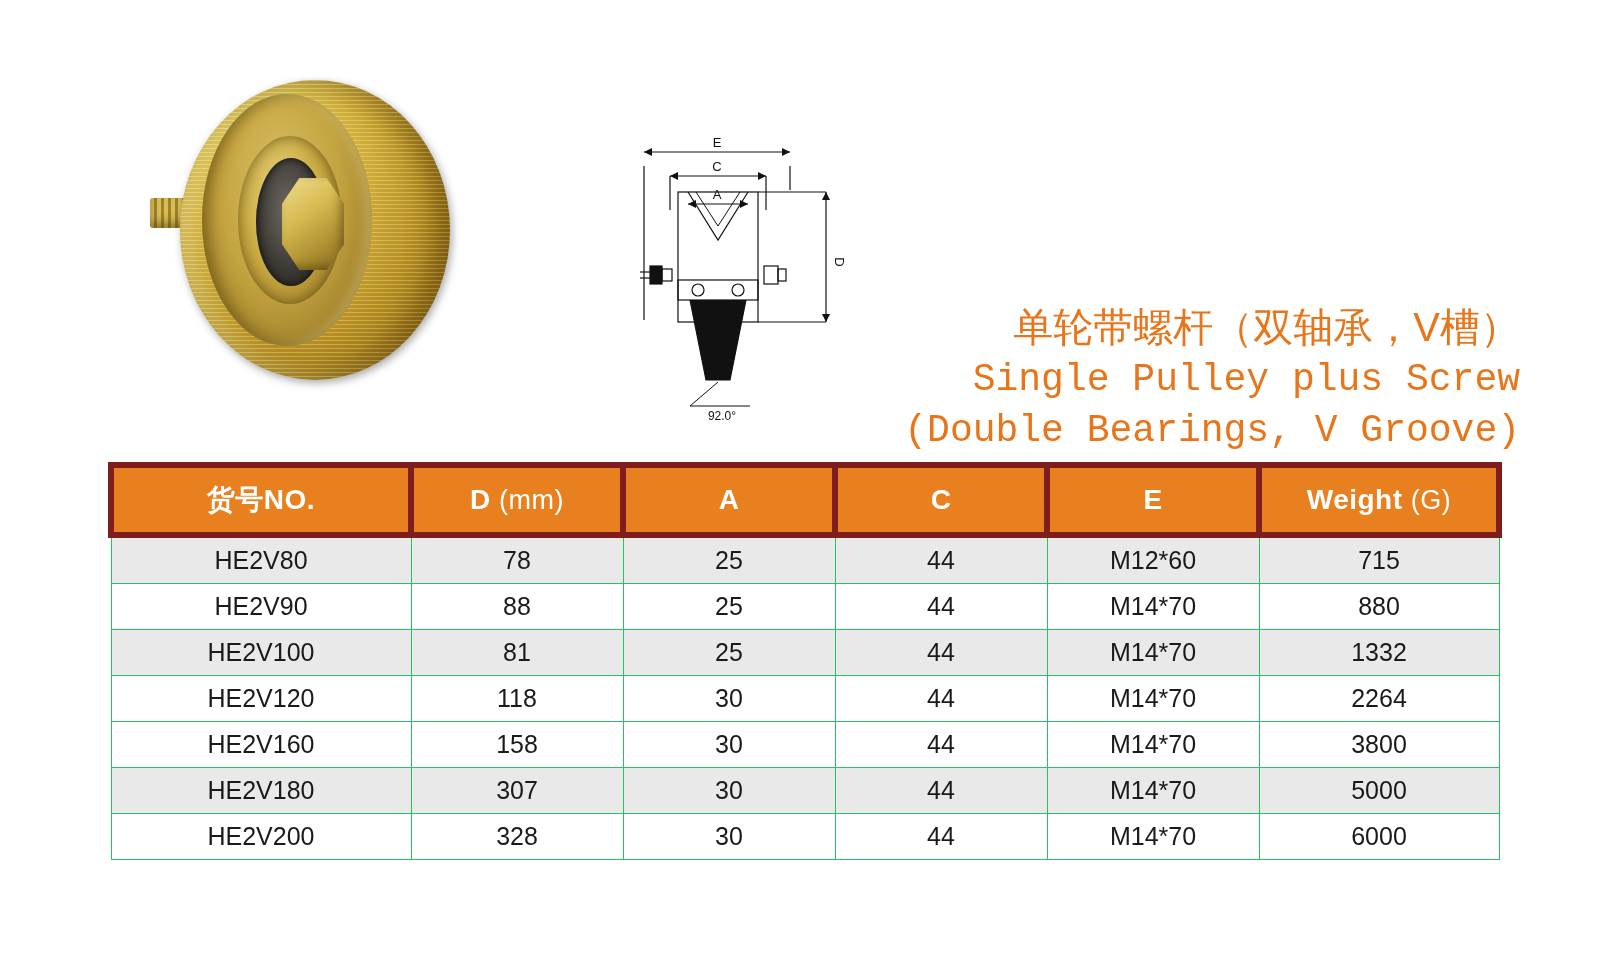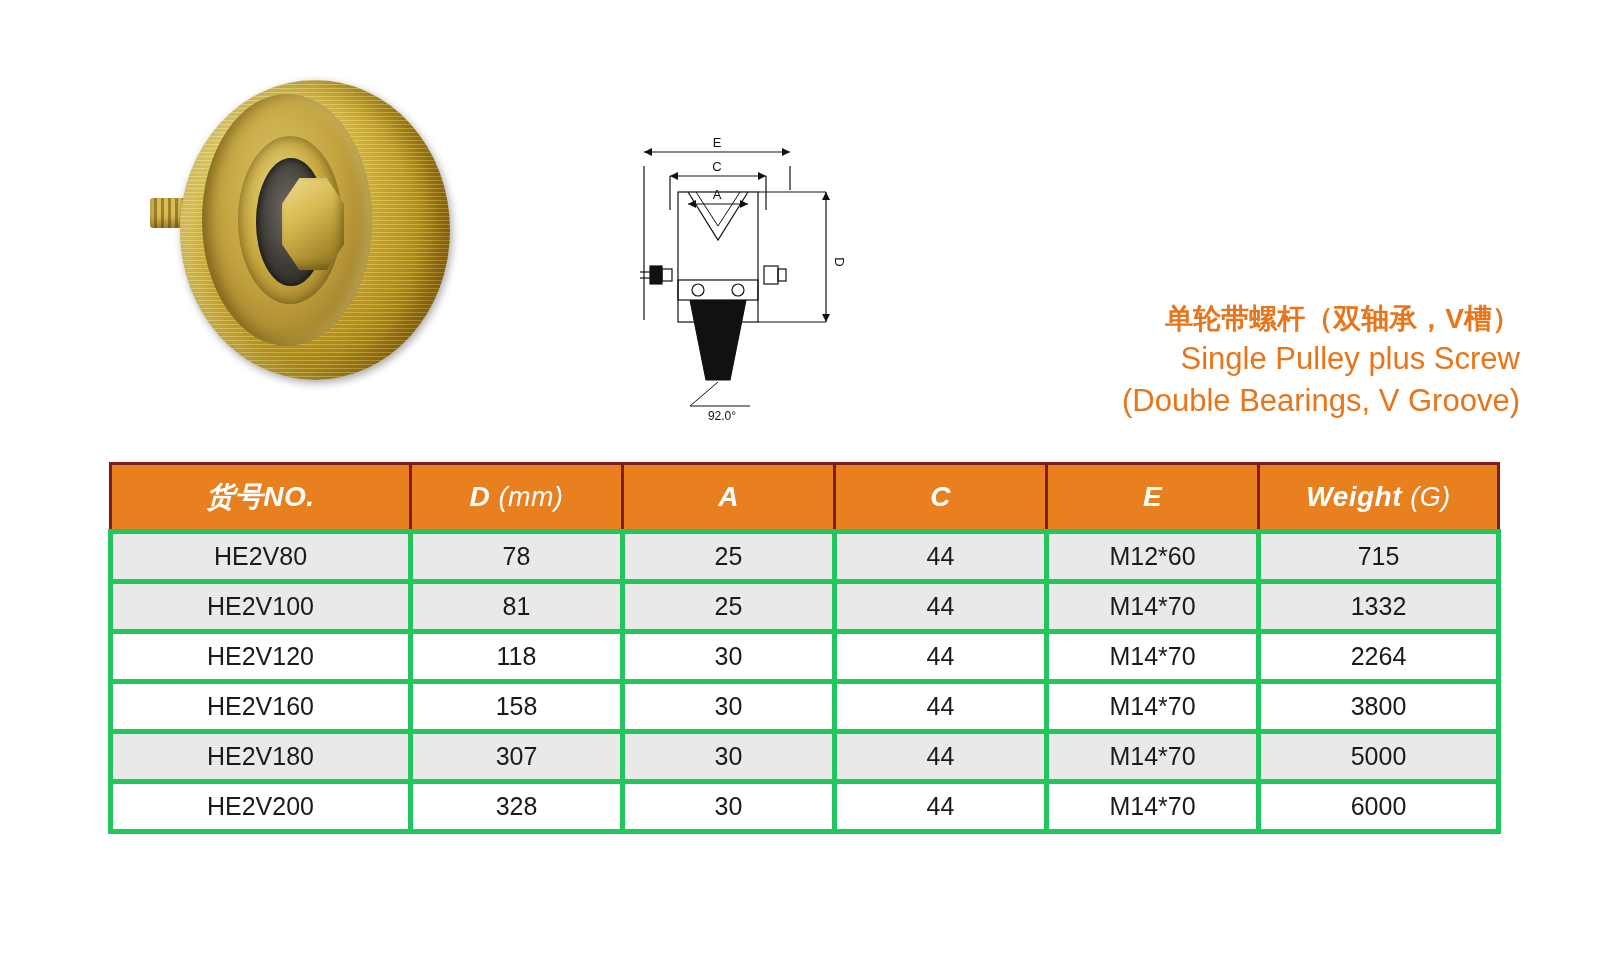--- a/index.html
+++ b/index.html
@@ -121,57 +121,57 @@
   
   .titles {
     position: absolute;
     right: 80px;
     top: 300px;
     width: 620px;
     text-align: right;
     color: #e8751a;
   }
   .title-cn {
-    font-size: 28px;
-    font-weight: bold;
+    font-size: 40px;
+    font-weight: normal;
     line-height: 1.35;
     white-space: nowrap;
   }
   .title-en1, .title-en2 {
-    font-size: 31px;
+    font-size: 38px;
     line-height: 1.35;
     white-space: nowrap;
+    font-family: Liberation Mono, monospace;
   }
 
   
   table.spec {
     position: absolute;
     left: 108px;
     top: 462px;
     width: 1388px;
     border-collapse: collapse;
     table-layout: fixed;
   }
   table.spec th {
     background: #e8801f;
     color: #ffffff;
     font-size: 28px;
     font-weight: bold;
     height: 62px;
-    border: 3px solid #7f1d1d;
+    border: 6px solid #7f1d1d;
     text-align: center;
     letter-spacing: .5px;
-    font-style: italic;
   }
   table.spec th .unit {
     font-size: 27px;
     font-weight: normal;
   }
   table.spec td {
-    border: 5px solid #22c55e;
+    border: 1px solid #22c55e;
     height: 43px;
     text-align: center;
     font-size: 25px;
     color: #1a1a1a;
     background: #ffffff;
   }
   table.spec tr.alt td {
     background: #e9e9e9;
   }
   col.c0 { width: 300px; }
@@ -297,20 +297,28 @@
   </thead>
   <tbody>
     <tr class="alt">
       <td>HE2V80</td>
       <td>78</td>
       <td>25</td>
       <td>44</td>
       <td>M12*60</td>
       <td>715</td>
     </tr>
+    <tr>
+      <td>HE2V90</td>
+      <td>88</td>
+      <td>25</td>
+      <td>44</td>
+      <td>M14*70</td>
+      <td>880</td>
+    </tr>
     <tr class="alt">
       <td>HE2V100</td>
       <td>81</td>
       <td>25</td>
       <td>44</td>
       <td>M14*70</td>
       <td>1332</td>
     </tr>
     <tr>
       <td>HE2V120</td>

